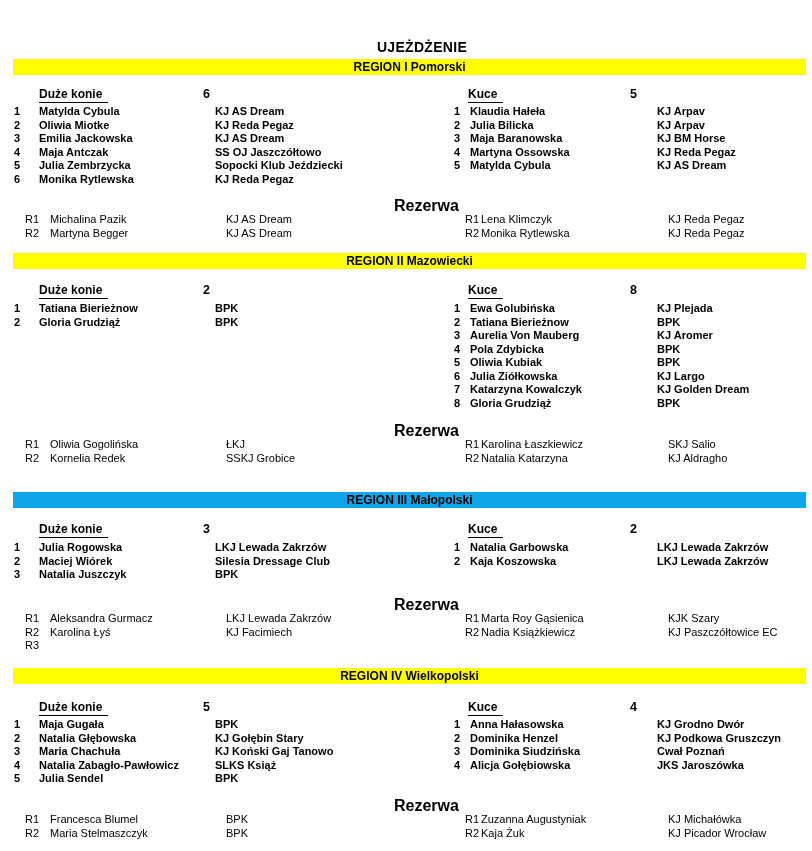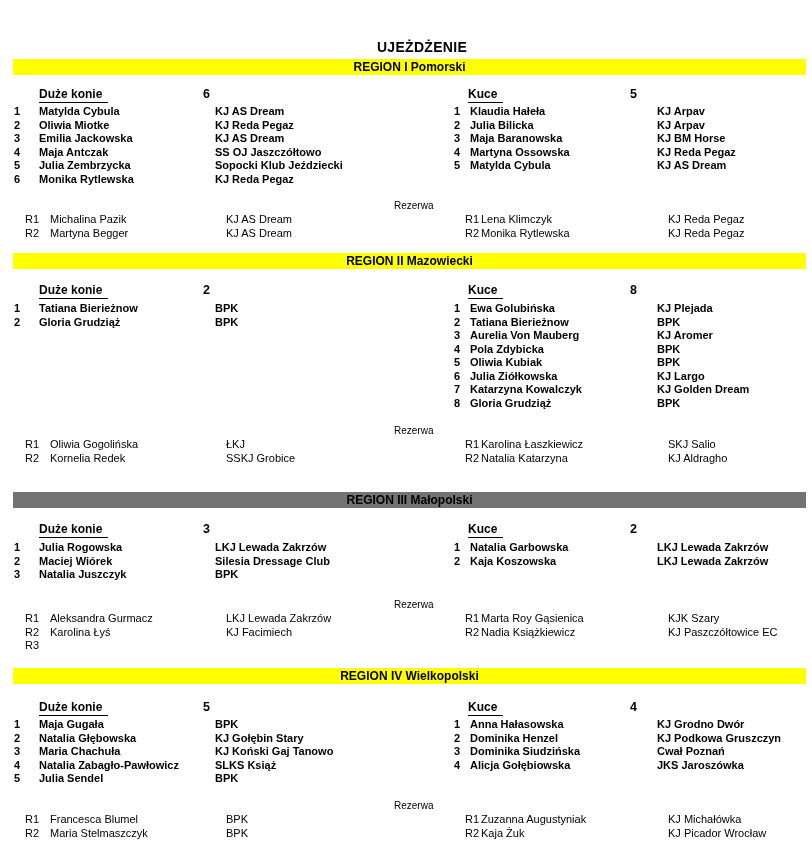--- a/index.html
+++ b/index.html
@@ -36,21 +36,21 @@
   .rows{position:absolute;left:0;width:100%;}
   .rows.entries{top:var(--entries);}
   .rows.reserve{top:var(--reserve);margin-left:11px;}
   .row{position:relative;height:13.5px;line-height:13.5px;font-size:11px;white-space:nowrap;}
   .entries .row{font-weight:bold;}
   .row span{position:absolute;top:0;}
   .left .row .no{left:10px}   .left .row .name{left:35px}   .left .row .club{left:211px}
   .right .row .no{left:44px}  .right .row .name{left:60px}  .right .row .club{left:247px}
   .rezlabel{
     position:absolute;top:var(--rez);left:390px;
-    font-weight:normal;font-size:10px;line-height:13px;
+    font-weight:bold;font-size:16px;line-height:13px;
   }
   #r0{--banner:59px; --header:87px; --entries:105px; --rez:199px; --reserve:213px;}
   #r1{--banner:253px;--header:283px;--entries:302px; --rez:424px; --reserve:438px;}
   #r2{--banner:492px;--header:522px;--entries:541px; --rez:598px; --reserve:612px;}
   #r3{--banner:668px;--header:700px;--entries:718px; --rez:799px; --reserve:813px;}
 </style>
 </head>
 <body>
 
 <div id="page" style="background: rgb(255, 255, 255); color: rgb(0, 0, 0);">
@@ -245,21 +245,21 @@
             <span class="no">R2</span>
             <span class="name">Natalia Katarzyna</span>
             <span class="club">KJ Aldragho</span>
           </div>
         </div>
     </div>
     <div class="rezlabel">Rezerwa</div>
   </div>
 
   <div class="region" id="r2">
-    <div class="banner" style="background: #737373;">REGION III Małopolski</div>
+    <div class="banner" style="background: #0ea5e9;">REGION III Małopolski</div>
     <div class="half left">
       <div class="colheader">
         <span class="hdr">Duże konie</span>
         <span class="cnt">3</span>
       </div>
       <div class="rows entries">
           <div class="row">
             <span class="no">1</span>
             <span class="name">Julia Rogowska</span>
             <span class="club">LKJ Lewada Zakrzów</span>

